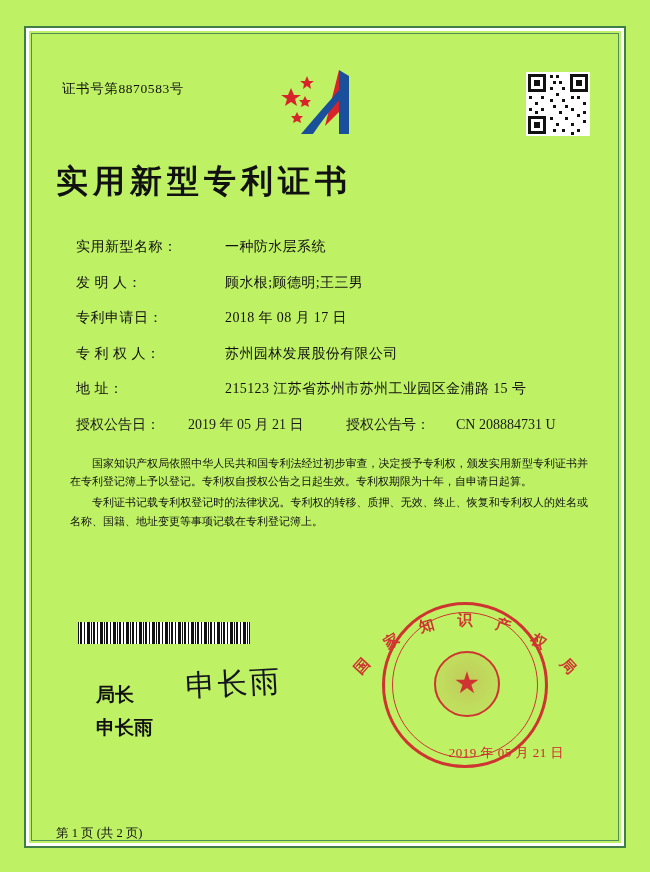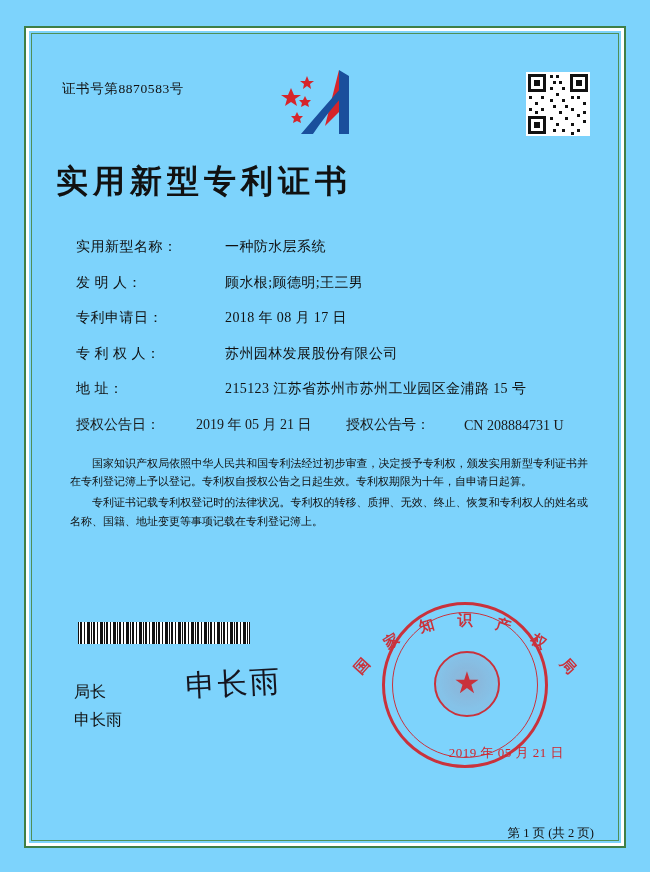--- a/index.html
+++ b/index.html
@@ -12,21 +12,21 @@
     height: 872px;
     font-family: "Liberation Serif", serif;
     color: #1a1a1a;
     overflow: hidden;
   }
 
   #page {
     position: relative;
     width: 650px;
     height: 872px;
-    background: #7dd3fc;
+    background: #bef264;
   }
 
   
   .frame-outer {
     position: absolute;
     left: 24px;
     top: 26px;
     right: 24px;
     bottom: 24px;
     border: 2px solid #3f7f47;
@@ -128,22 +128,21 @@
     margin-left: 37px;
   }
   .field-row-2 {
     display: flex;
     align-items: baseline;
     margin-bottom: 6px;
     font-size: 14px;
   }
   .field-row-2 .half {
     display: flex;
-    align-items: flex-end;
-    gap: 8px;
+    align-items: center;
   }
   .field-row-2 .half.first { width: 270px; flex: 0 0 270px; }
   .field-row-2 .lbl {
     width: 112px;
     flex: 0 0 112px;
   }
   .field-row-2 .lbl.short {
     width: auto;
     flex: 0 0 auto;
     padding-right: 26px;
@@ -177,25 +176,26 @@
     top: 6px;
     width: 172px;
     height: 22px;
     background:
       repeating-linear-gradient(90deg,
         #111 0 1px, #fff 1px 2px, #111 2px 4px, #fff 4px 6px,
         #111 6px 7px, #fff 7px 9px, #111 9px 12px, #fff 12px 13px);
   }
   .signer {
     position: absolute;
-    left: 18px;
+    left: 40px;
     top: 62px;
-    font-size: 16px;
+    font-size: 19px;
     line-height: 1.75;
     color: #111;
+    font-weight: bold;
   }
   .signature {
     position: absolute;
     left: 130px;
     top: 46px;
     width: 160px;
     height: 62px;
     font-family: "Liberation Serif", serif;
     font-size: 30px;
     color: #15151f;
@@ -260,21 +260,21 @@
     color: #d0252c;
     letter-spacing: .5px;
     white-space: nowrap;
   }
 
   .page-num {
     position: absolute;
     left: 0;
     right: 0;
     bottom: -16px;
-    text-align: right;
+    text-align: left;
     font-size: 12.5px;
     color: #111;
   }
 </style>
 </head>
 <body>
 
 <div id="page">
 
   <div class="frame-outer"></div>

